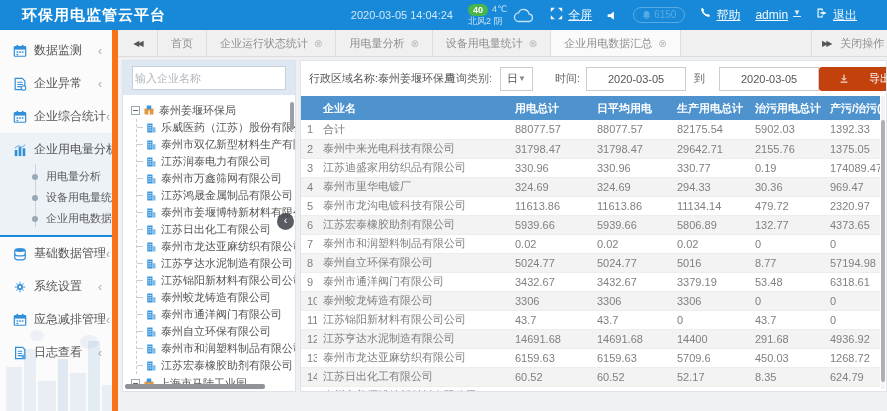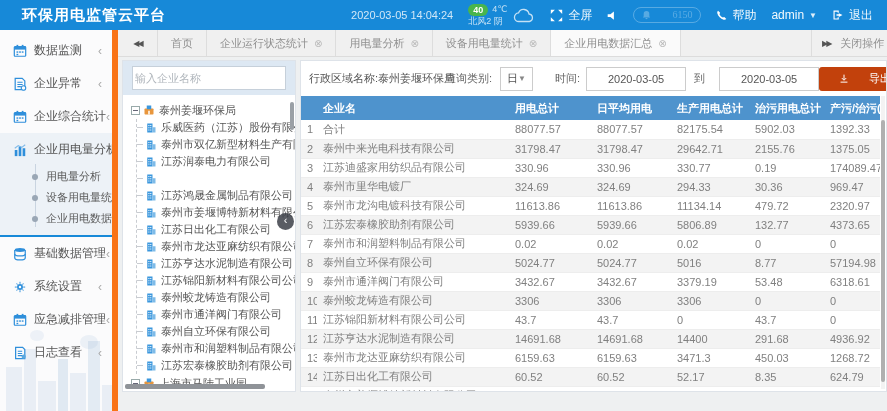--- a/index.html
+++ b/index.html
@@ -2,28 +2,28 @@
 <html><head>
 <meta charset="utf-8">
 <style>
   * { box-sizing: border-box; margin: 0; padding: 0; }
   html,body { width: 887px; height: 411px; overflow: hidden; }
   body { font-family: "Liberation Sans","DejaVu Sans",sans-serif; background:#eef0f2; position:relative; font-size:12px; }
 
   
   .hdr { position:absolute; left:0; top:0; width:887px; height:30px; background:#1789d8; display:flex; align-items:center; color:#fff; z-index:30; }
   .hdr-title { margin-left:22px; font-size:15px; font-weight:bold; letter-spacing:1px; }
-  .hdr-right { margin-left:auto; display:flex; align-items:center; gap:15px; padding-right:14px; }
+  .hdr-right { margin-left:auto; display:flex; align-items:center; gap:15px; padding-right:30px; }
   .hdr-datetime { font-size:11px; color:rgba(255,255,255,.8); }
   .weather { display:flex; align-items:center; gap:6px; }
   .weather-lines { font-size:9px; line-height:11px; color:rgba(255,255,255,.75); }
   .weather-top { display:flex; align-items:center; gap:4px; }
   .aqi-pill { background:#49b54d; color:#fff; border-radius:7px; font-size:9px; padding:0 5px; line-height:12px; font-weight:bold; }
-  .hdr-item { display:flex; align-items:center; gap:5px; font-size:12px; color:rgba(255,255,255,.95); cursor:pointer; white-space:nowrap; }
-  .faint-pill { opacity:.28; border:1px solid #fff; border-radius:9px; padding:0 8px; font-size:10px; line-height:14px; display:flex; align-items:center; gap:21px;font-family:Liberation Serif, serif; }
+  .hdr-item { display:flex; gap:5px; font-size:12px; color:rgba(255,255,255,.95); cursor:pointer; white-space:nowrap;text-decoration:underline; }
+  .faint-pill { opacity:.28; border:1px solid #fff; border-radius:9px; padding:0 8px; font-size:10px; line-height:14px; display:flex; align-items:center; gap:3px; }
   .caret-down { font-size:8px; opacity:.9; }
   svg.ic { display:block; }
 
   
   .sidebar { position:absolute; left:0; top:30px; width:118px; bottom:0; background:#fbfbfc; border-right:6px solid #f97316; z-index:20; overflow:hidden; }
   .side-menu { padding-top:4px; position:relative; z-index:2; }
   .side-item { display:flex; align-items:center; height:33px; padding:0 10px 0 13px; color:#545454; font-size:12px; cursor:pointer; white-space:nowrap; }
   .side-item .sicon { width:14px; height:14px; margin-right:7px; flex:0 0 14px; }
   .side-item .chev { margin-left:auto; color:#a9a9a9; font-size:12px; }
   .side-group { background:#edf2f7; border-bottom:2px solid #1789d8; }
@@ -355,20 +355,21 @@
                 <rect x="10" y="7" width="4" height="7" fill="#7ebbe8"></rect>
                 <g fill="#fff">
                   <rect x="4.5" y="4" width="1.4" height="1.4"></rect>
                   <rect x="7" y="4" width="1.4" height="1.4"></rect>
                   <rect x="4.5" y="7" width="1.4" height="1.4"></rect>
                   <rect x="7" y="7" width="1.4" height="1.4"></rect>
                   <rect x="4.5" y="10" width="1.4" height="1.4"></rect>
                   <rect x="7" y="10" width="1.4" height="1.4"></rect>
                 </g>
               </svg></span>
+            <span>泰州市万鑫筛网有限公司</span>
           </div>
           <div class="tree-item">
             <span class="dash"></span>
             <span class="ticon"><svg viewBox="0 0 16 16" width="12" height="12">
                 <rect x="3" y="2" width="7" height="12" fill="#3b97dd"></rect>
                 <rect x="10" y="7" width="4" height="7" fill="#7ebbe8"></rect>
                 <g fill="#fff">
                   <rect x="4.5" y="4" width="1.4" height="1.4"></rect>
                   <rect x="7" y="4" width="1.4" height="1.4"></rect>
                   <rect x="4.5" y="7" width="1.4" height="1.4"></rect>
@@ -703,21 +704,21 @@
             <td>14691.68</td>
             <td>14400</td>
             <td>291.68</td>
             <td>4936.92</td>
           </tr>
           <tr>
             <td>13</td>
             <td>泰州市龙达亚麻纺织有限公司</td>
             <td>6159.63</td>
             <td>6159.63</td>
-            <td>3471.3</td>
+            <td>5709.6</td>
             <td>450.03</td>
             <td>1268.72</td>
           </tr>
           <tr>
             <td>14</td>
             <td>江苏日出化工有限公司</td>
             <td>60.52</td>
             <td>60.52</td>
             <td>52.17</td>
             <td>8.35</td>

